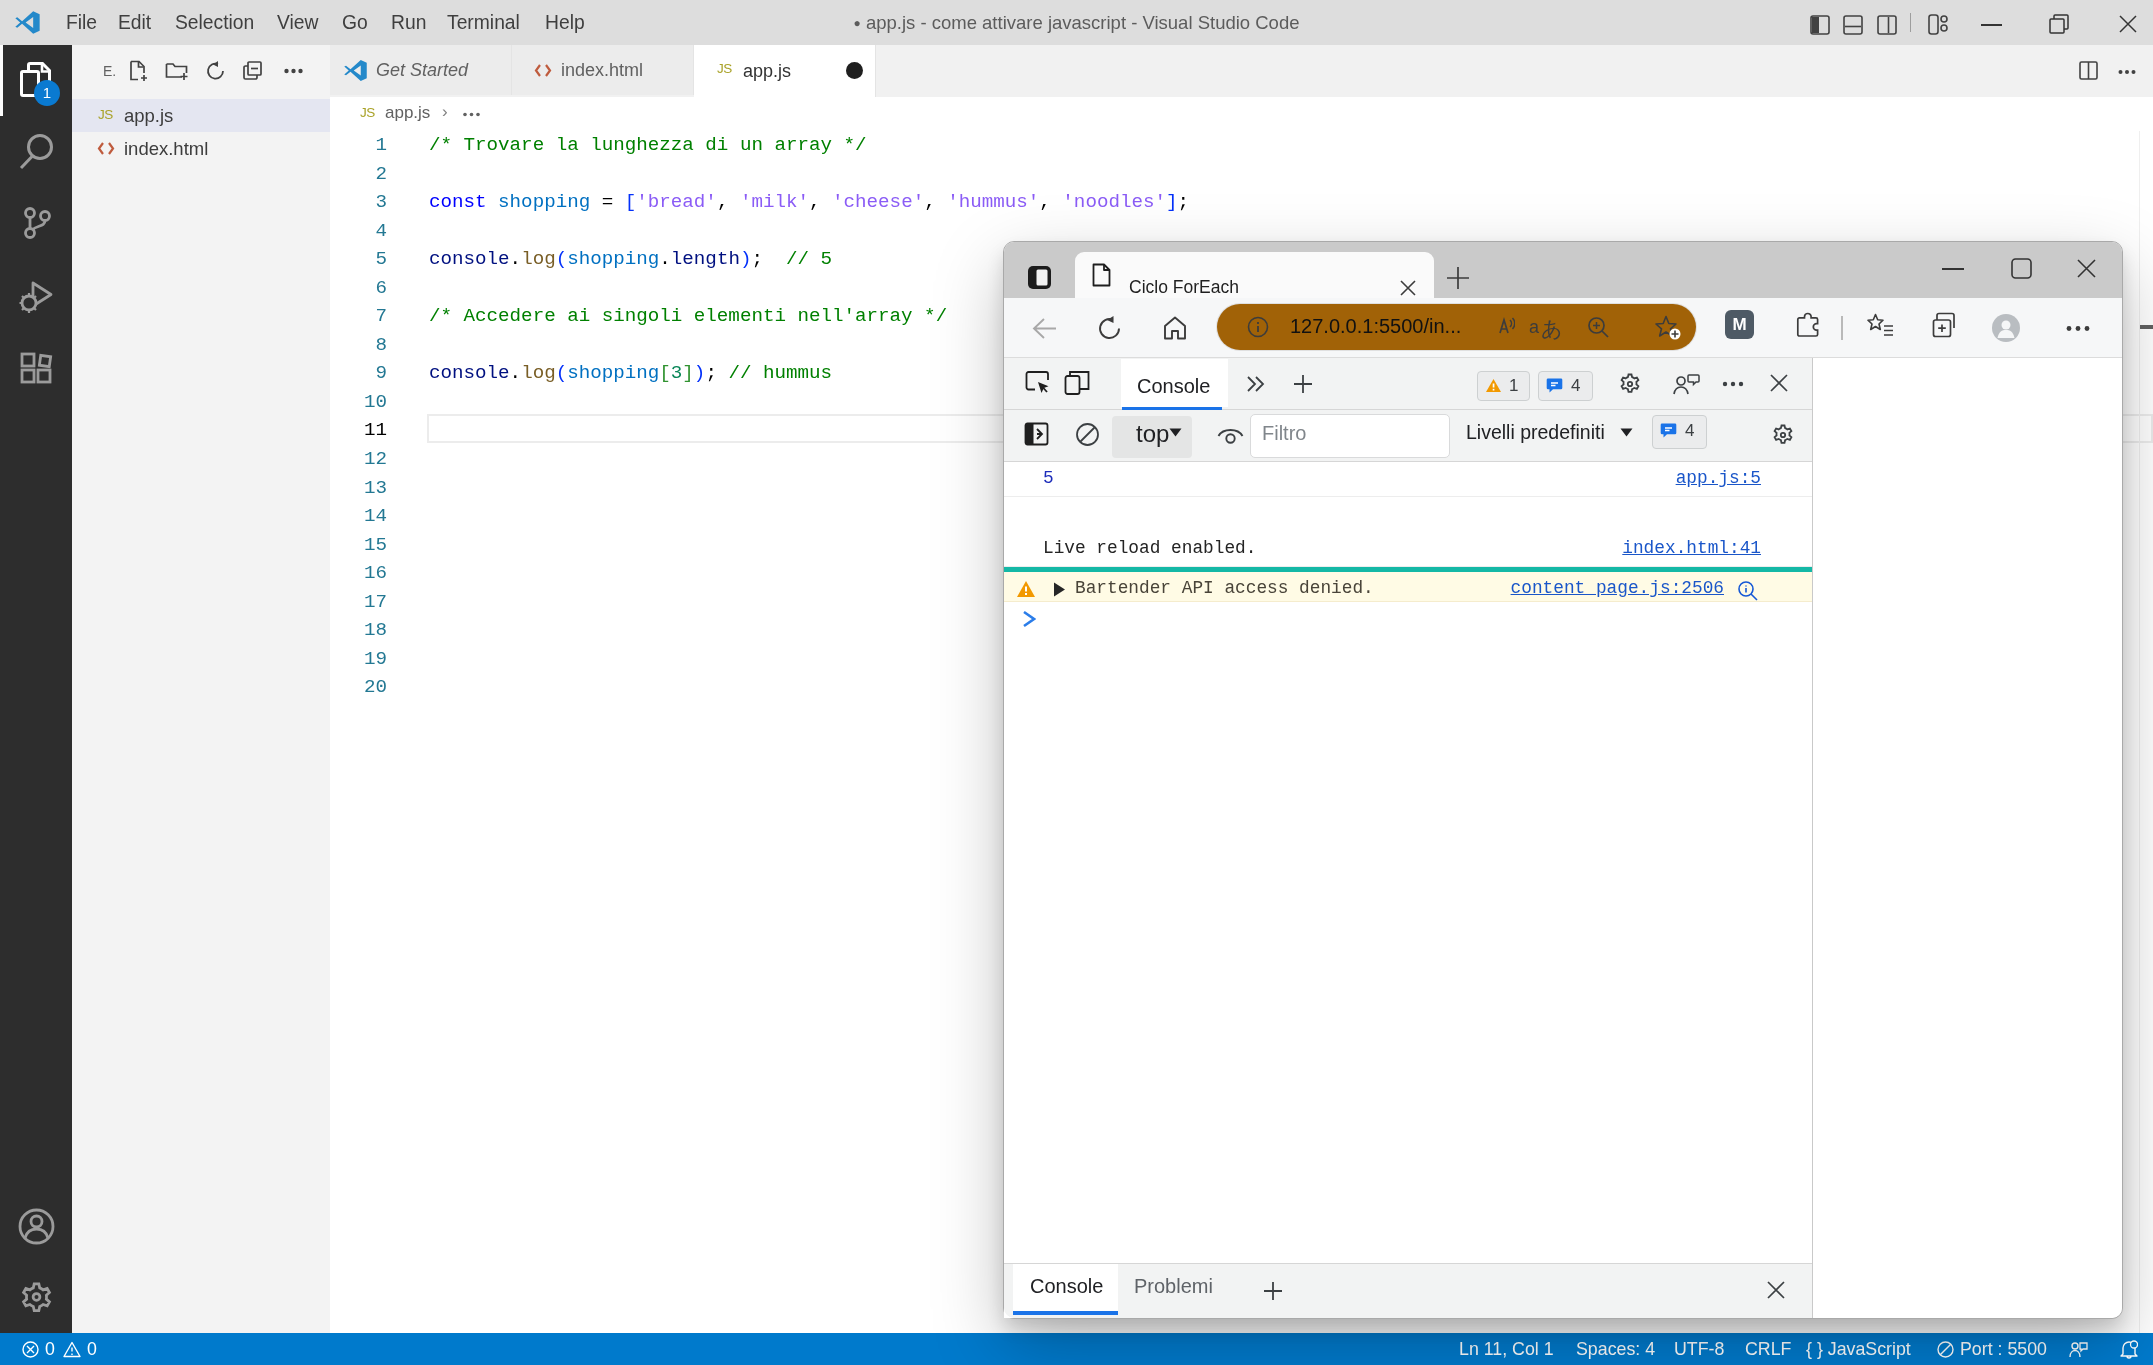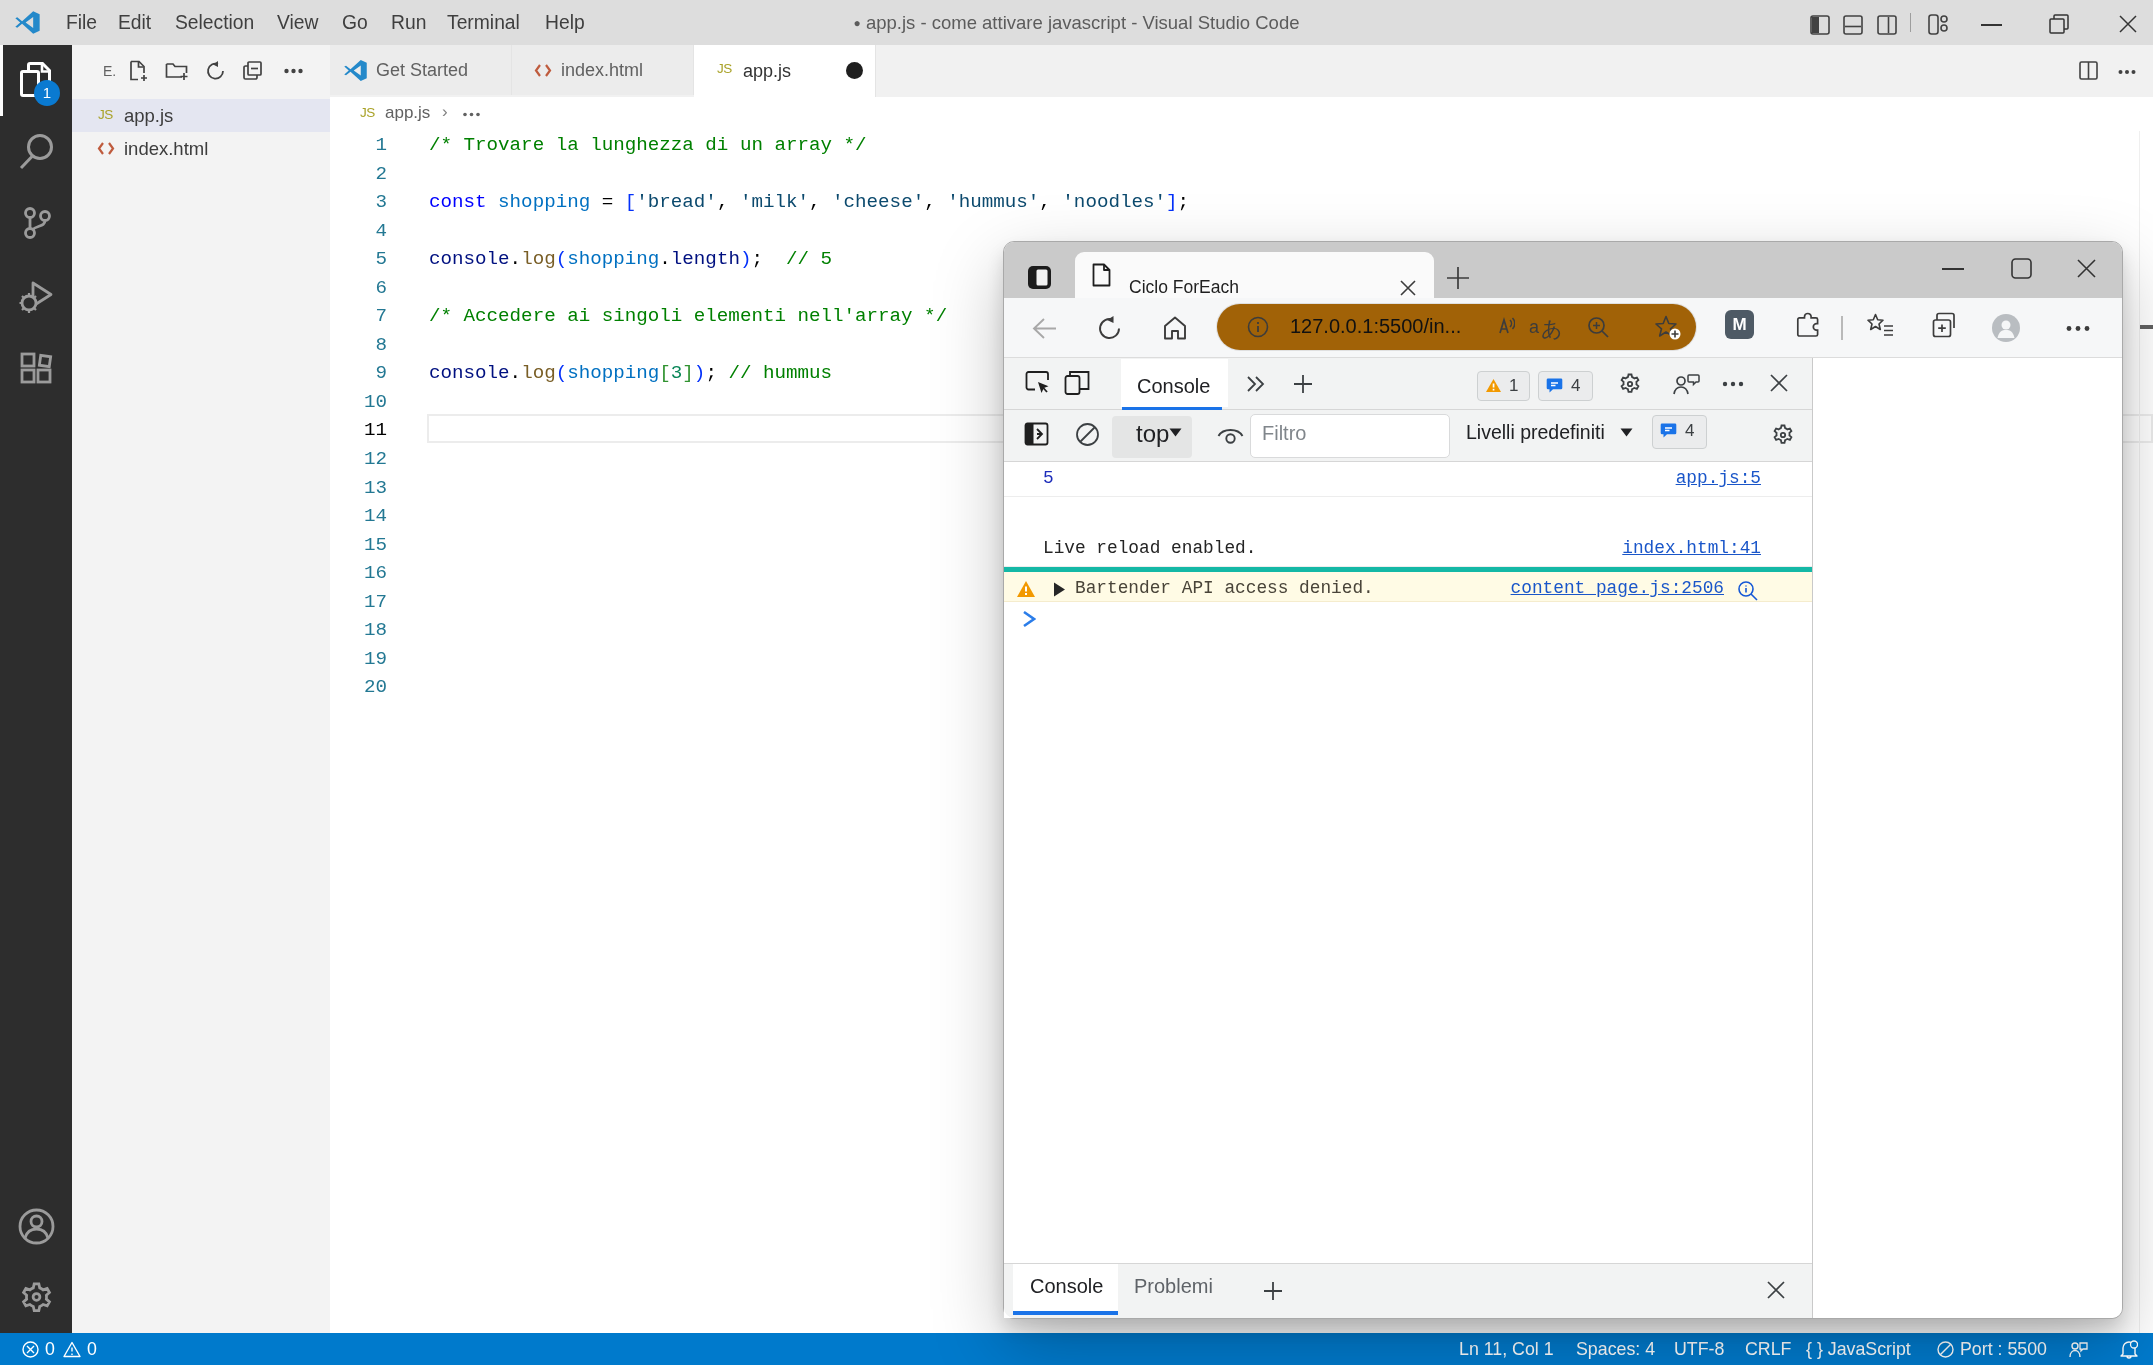--- a/index.html
+++ b/index.html
@@ -24,21 +24,21 @@
 #tabactive{background:#ffffff;height:52px;border-right:1px solid #e4e4e4;color:#333}
 
 #breadcrumb{left:330px;top:97px;width:1823px;height:34px;background:#fff;font-size:17px;color:#616161}
 
 #editor{left:330px;top:131px;width:1823px;height:1202px;background:#fff}
 pre{font-family:"Liberation Mono",monospace;font-size:19.2px;line-height:28.55px}
 #gutter{position:absolute;left:0;top:0;width:57px;text-align:right;color:#237893}
 #code{position:absolute;left:99px;top:0}
 #curline{position:absolute;left:97px;top:283px;width:1726px;height:29px;border:2.5px solid #ececec}
 .cGr{color:#008000}.cKw{color:#0000ff}.cV1{color:#001080}.cV2{color:#0070c1}
-.cFn{color:#795E26}.cSt{color:#0c4a6e}.cB1{color:#0431fa}.cB2{color:#319331}.cNu{color:#098658}
+.cFn{color:#795E26}.cSt{color:#8b5cf6}.cB1{color:#0431fa}.cB2{color:#319331}.cNu{color:#098658}
 
 #statusbar{left:0;top:1333px;width:2153px;height:32px;background:#007acc;color:#fff;font-size:17.8px}
 #statusbar .abs{line-height:32px}
 
 #browser{left:1004px;top:242px;width:1118px;height:1076px;border-radius:10px;background:#f5f6f7;box-shadow:0 10px 18px rgba(0,0,0,.14),0 26px 70px rgba(0,0,0,.25);outline:1px solid #a9a9a9}
 #btitle{left:0;top:0;width:1118px;height:56px;background:#cacaca;border-radius:10px 10px 0 0}
 #btab{left:71px;top:10px;width:359px;height:46px;background:#fafafa;border-radius:9px 9px 0 0;font-size:17.5px;color:#1f1f1f}
 #btoolbar{left:0;top:56px;width:1118px;height:60px;background:#f6f7f8;border-bottom:1px solid #dcdcdc}
 #apill{left:213px;top:62px;width:479px;height:46px;background:#a16207;border-radius:23px;box-shadow:0 0 0 1px #e0e0e0}
 #devtools{left:0;top:116px;width:809px;height:960px;background:#fff;border-right:1px solid #c9c9c9}
@@ -166,21 +166,21 @@
         <path d="M6 2 L2 7.5 L6 13 M12 2 L16 7.5 L12 13" fill="none" stroke="#bf5b3d" stroke-width="2.2"></path>
       </svg>
       <span class="lbl">index.html</span>
     </div>
 </div>
 <div class="abs" id="tabstrip">
   <div class="abs tab" style="left:0;width:182px">
       <svg class="ic" style="left:13px;top:13px" width="25" height="25" viewBox="0 0 100 100">
         <path fill="#2489ca" d="M71 8 L30 45 L12 31 L5 34 L23 50 L5 66 L12 69 L30 55 L71 92 L95 81 L95 19 Z M71 30 L71 70 L43 50 Z"></path>
       </svg>
-      <span class="tl" style="left:46px;">Get Started</span>
+      <span class="tl" style="left:46px;font-style:italic">Get Started</span>
     </div>
   <div class="abs tab" style="left:182px;width:182px">
       <svg class="ic" style="left:22px;top:18px" width="18" height="15" viewBox="0 0 18 15">
         <path d="M6 2 L2 7.5 L6 13 M12 2 L16 7.5 L12 13" fill="none" stroke="#bf5b3d" stroke-width="2.2"></path>
       </svg>
       <span class="tl" style="left:49px">index.html</span>
     </div>
   <div class="abs tab" style="left:364px;width:182px" id="tabactive">
       <span class="abs fjs" style="left:23px;top:16px">JS</span>
       <span class="tl" style="left:49px">app.js</span>

